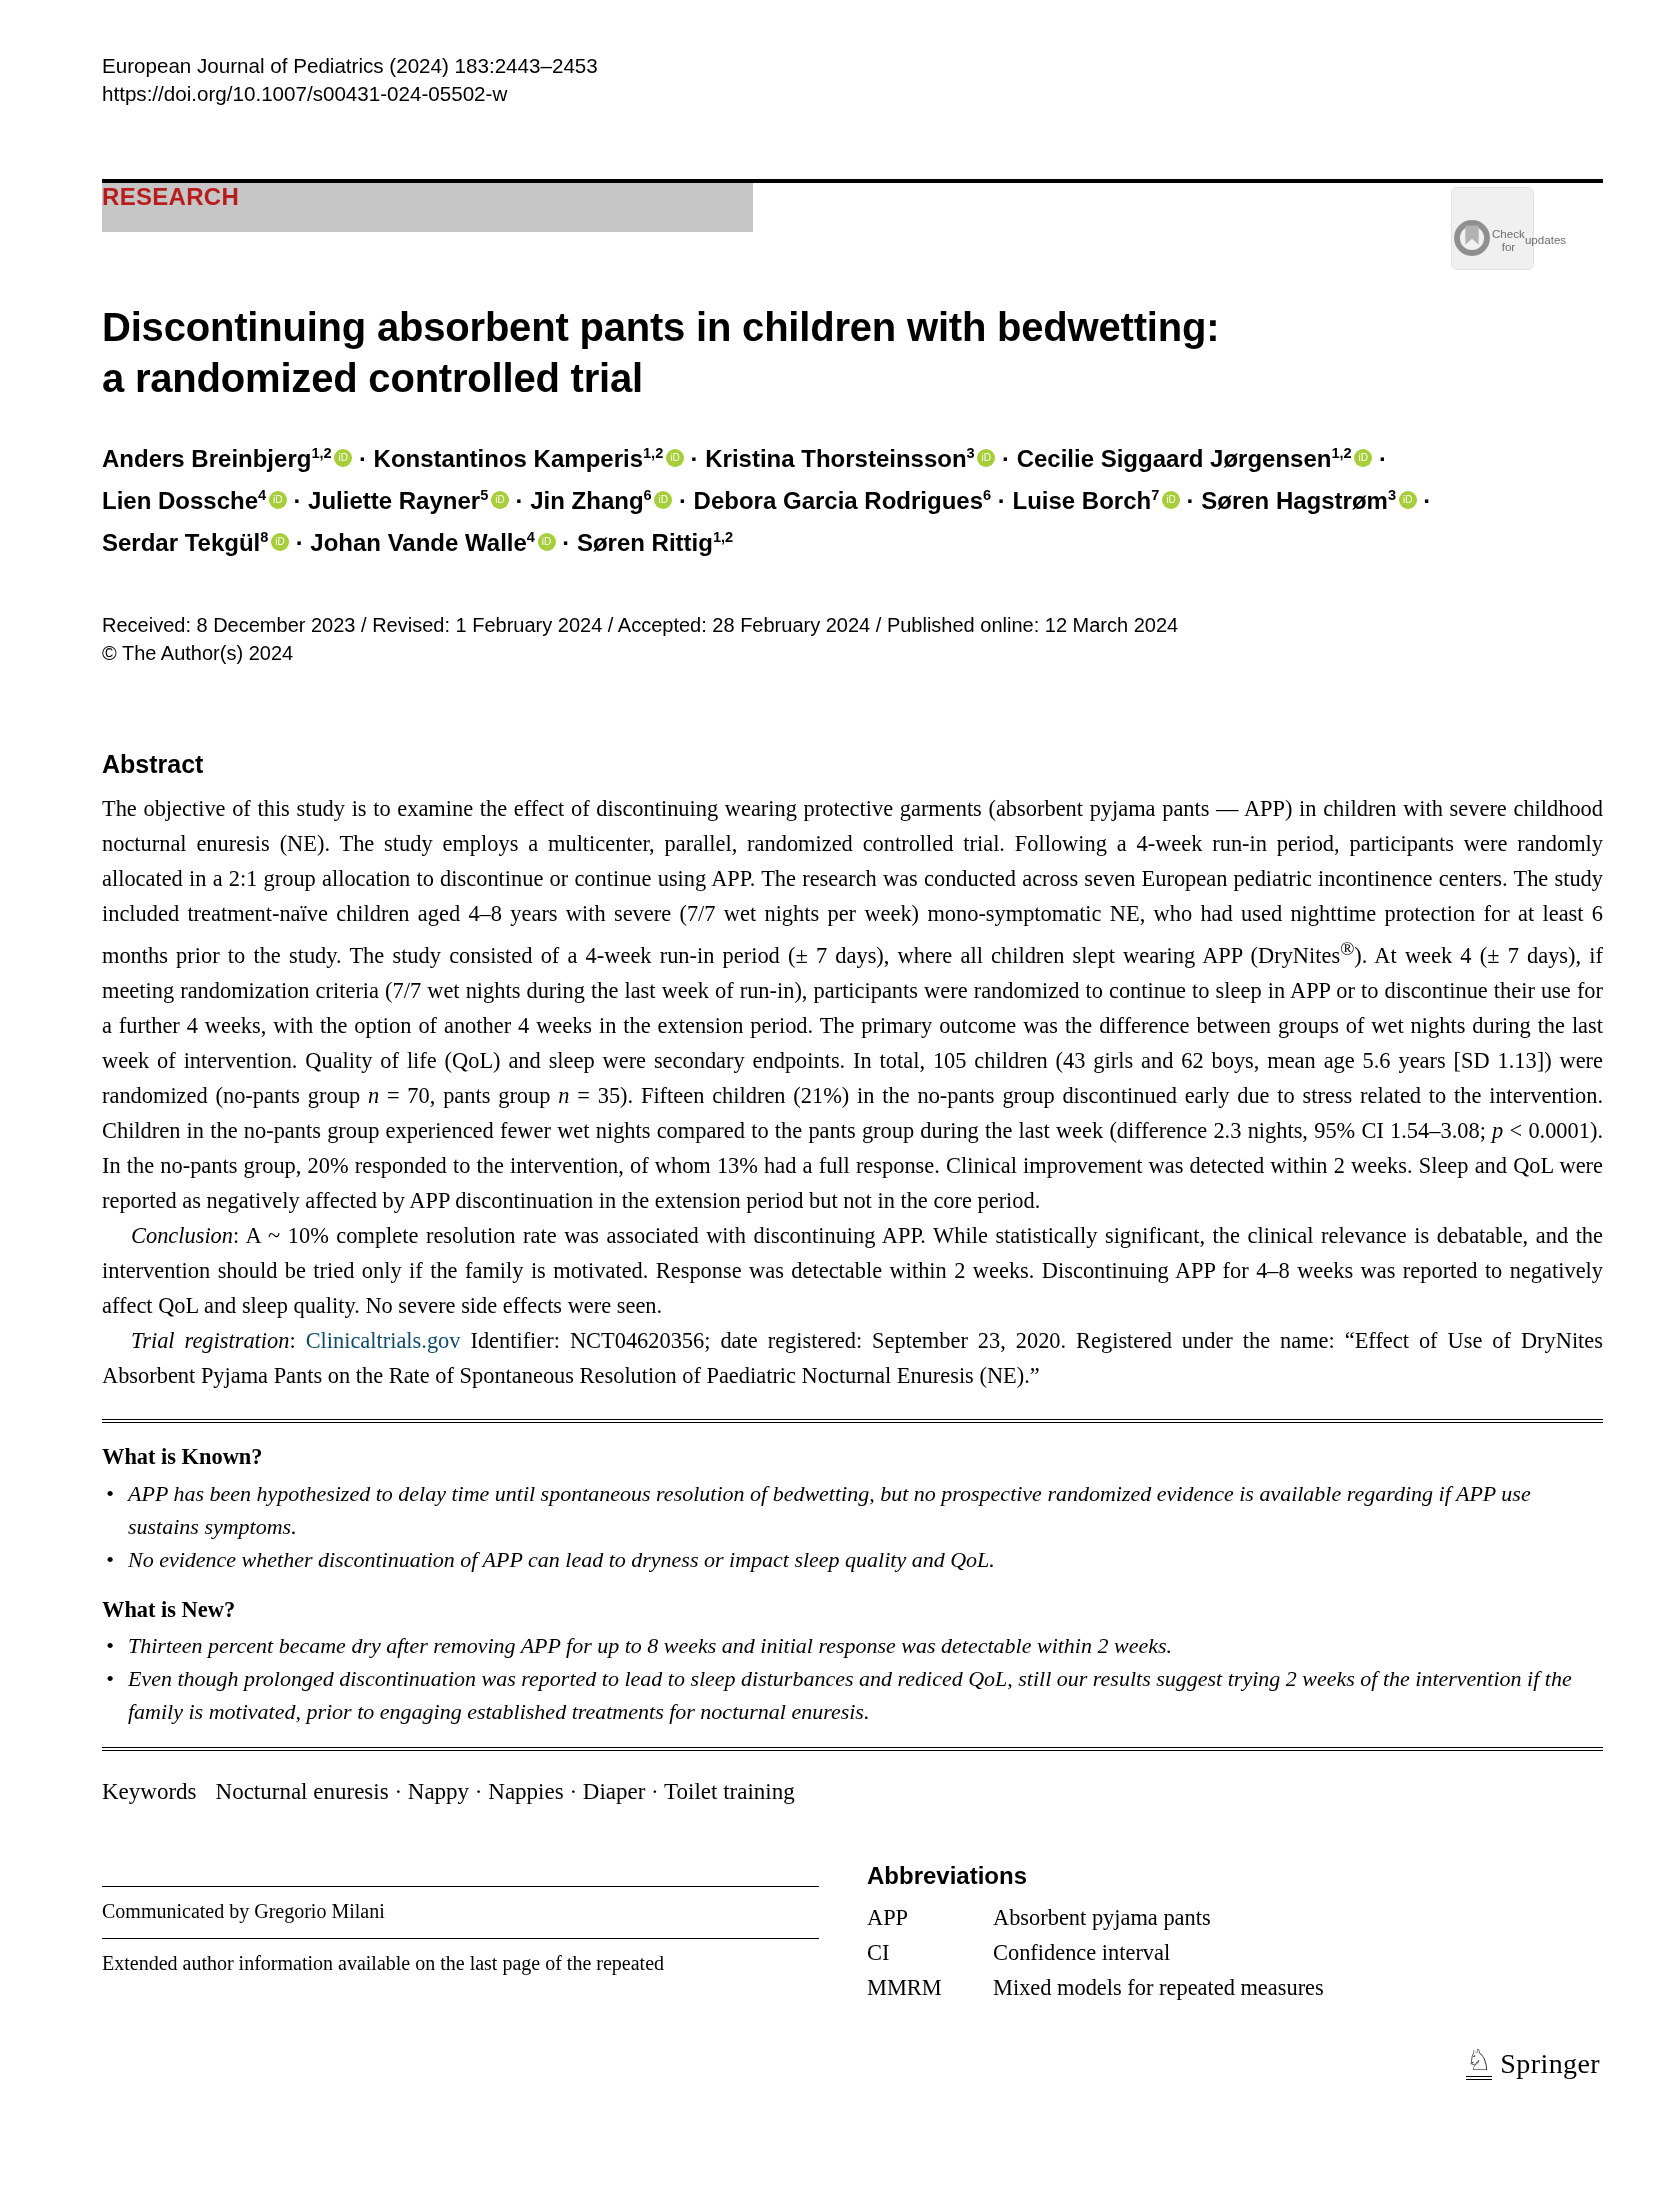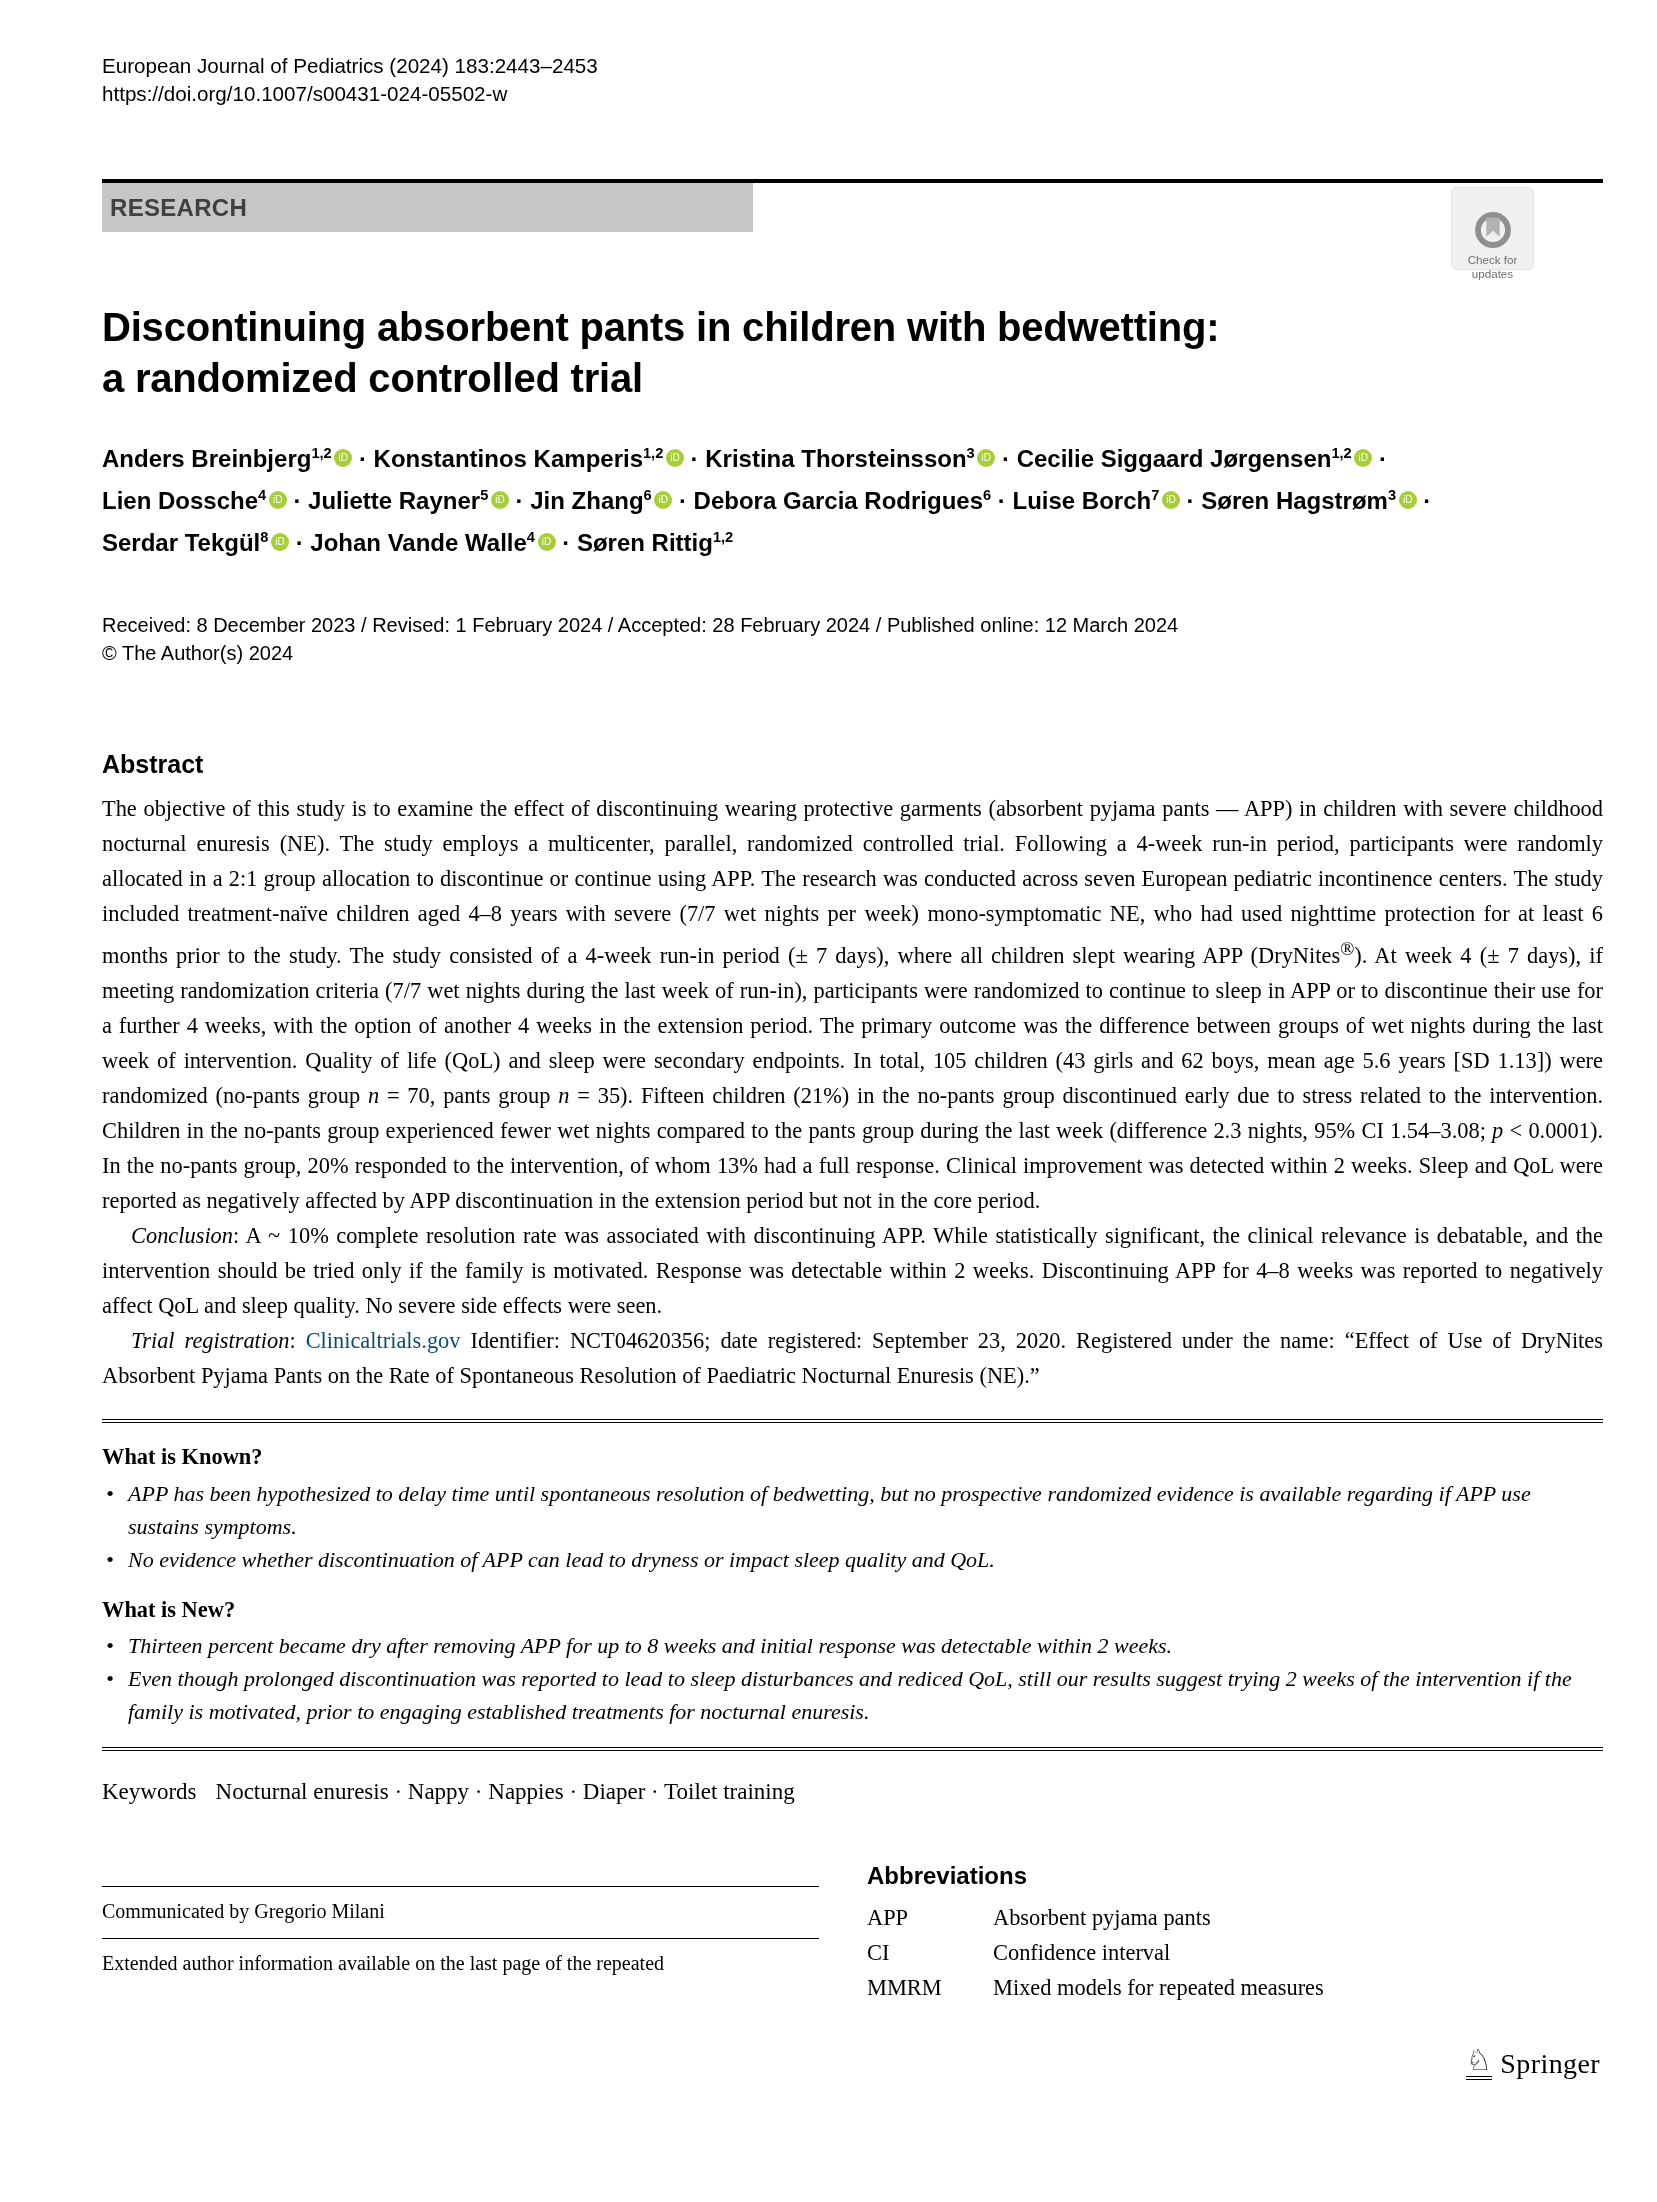--- a/index.html
+++ b/index.html
@@ -9,28 +9,28 @@
 
   
   .meta { font-size:20.6px; line-height:28px; }
 
   
   .top-rule { margin-top:71px; border-top:4.3px solid #000; }
   .box-rule { border-top:4.3px double #000; }
 
   
   .research-row { position:relative; }
-  .research-bar { width:651px; height:49px; background:#c6c6c6; display:flex; align-items:center;
-                  padding-left:8px; box-sizing:border-box; font-size:24px; font-weight:bold;
-                  letter-spacing:0.3px; color:#404040; }
+  .research-bar { width:651px; height:49px; background:#c6c6c6; display:flex; align-items:flex-start;
+                  padding-left:0; box-sizing:border-box; font-size:24px; font-weight:bold;
+                  letter-spacing:0.3px; color:#b91c1c; }
 
   
   .update-badge { position:absolute; top:4.3px; right:69px; width:83px; height:83px;
                   background:#f0f0f0; border:0.9px solid #e2e2e2; border-radius:6px;
-                  display:flex; flex-direction:column; align-items:center; padding-top:22px;
+                  display:flex; flex-direction:row; align-items:center; padding-top:22px;
                   box-sizing:border-box; cursor:pointer; }
   .update-badge .txt { font-size:11.6px; line-height:13.3px; color:#6e6e6e; text-align:center; }
 
   
   .title { margin-top:70px; font-size:40px; font-weight:bold; line-height:51px; letter-spacing:-0.2px; }
   .authors { margin-top:31px; font-size:24px; font-weight:bold; line-height:37px; }
   .authors sup { font-size:14.6px; }
   .orcid { width:18px; height:18px; border-radius:50%; background:#A6CE39; color:#fff;
            font-size:10px; font-weight:normal; display:inline-flex; align-items:center;
            justify-content:center; position:relative; top:-6px; margin-left:2.6px; cursor:pointer; }

